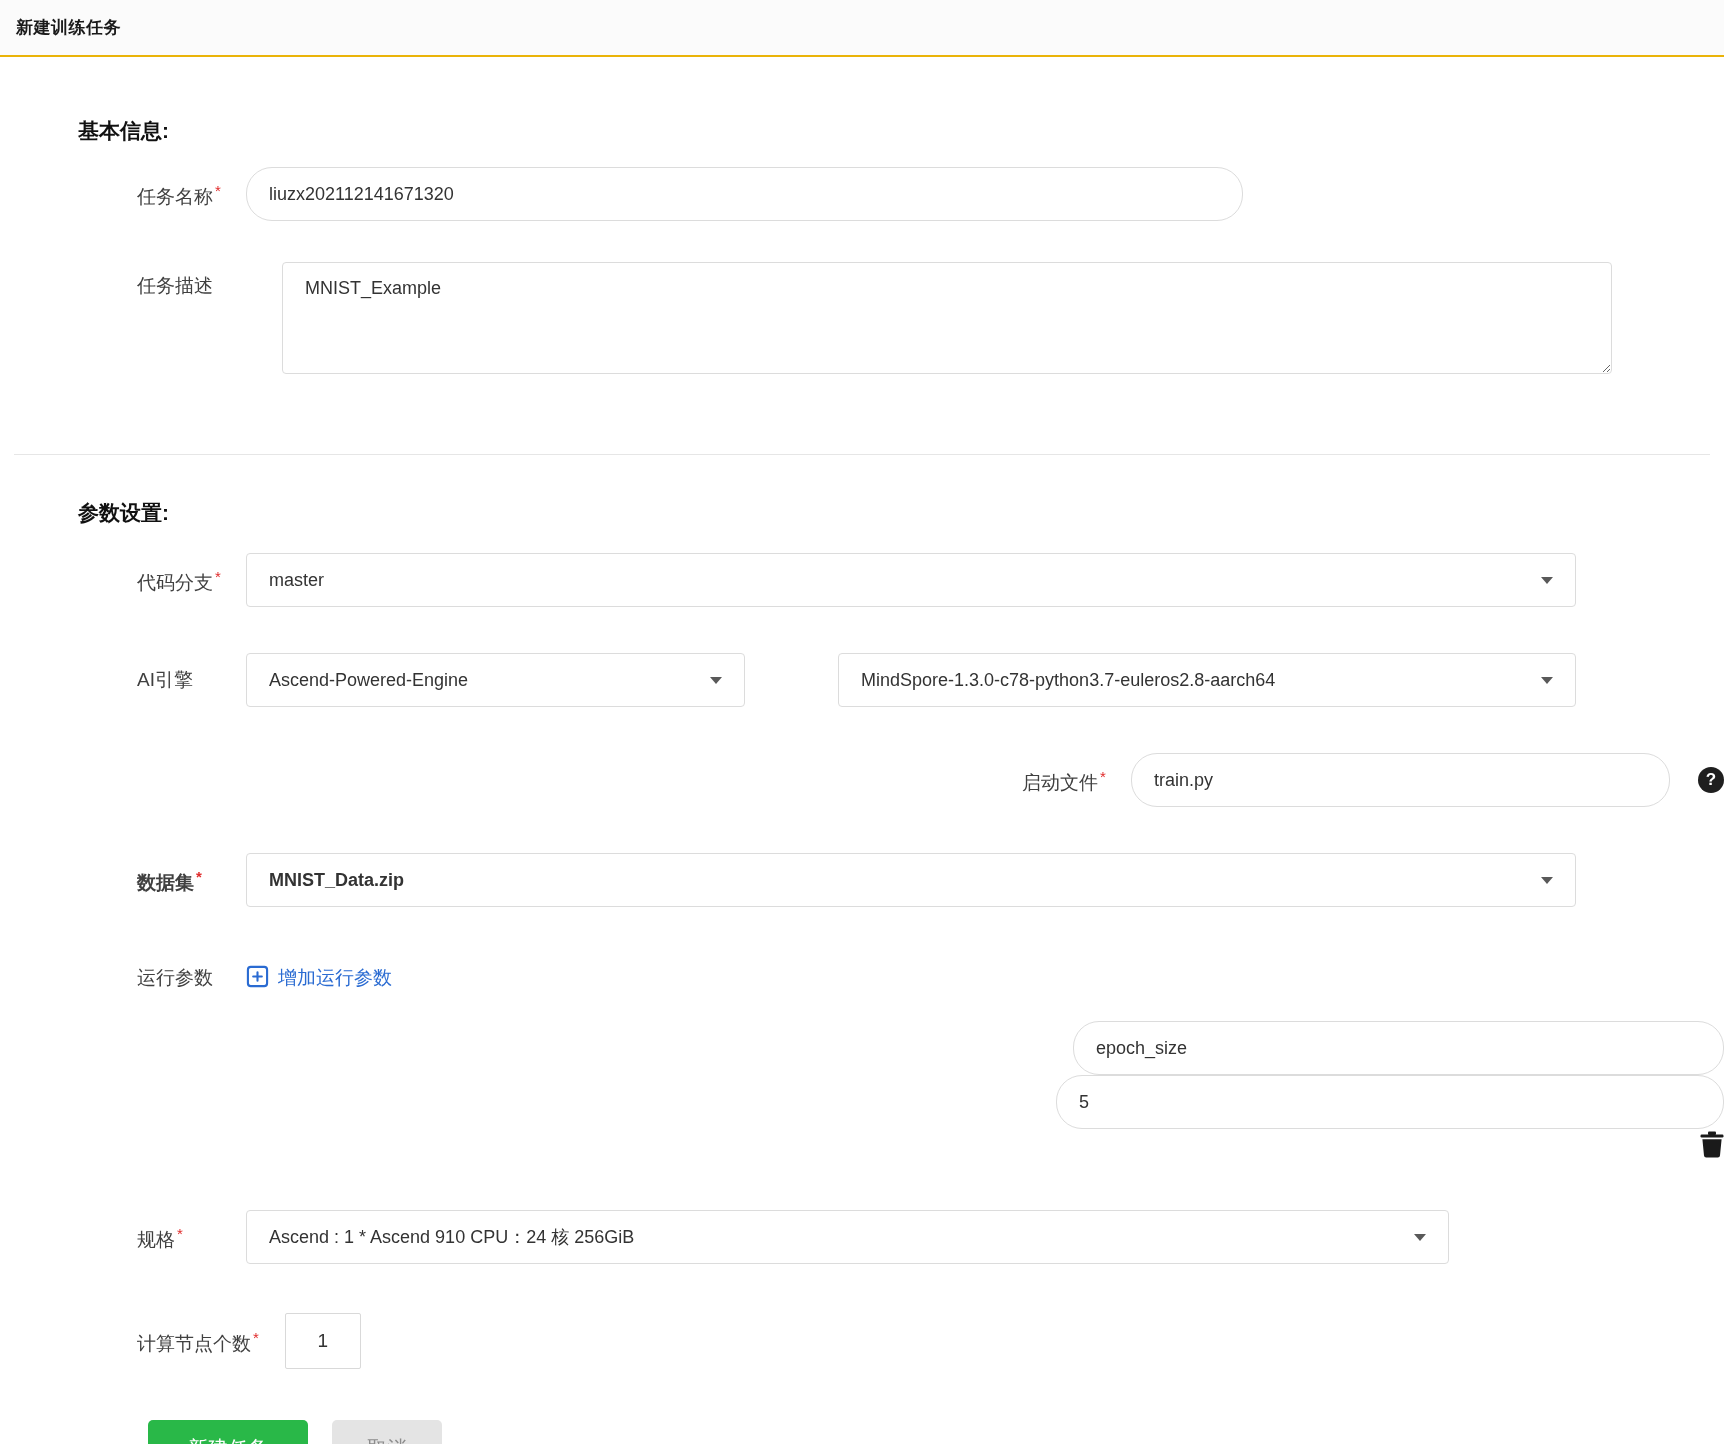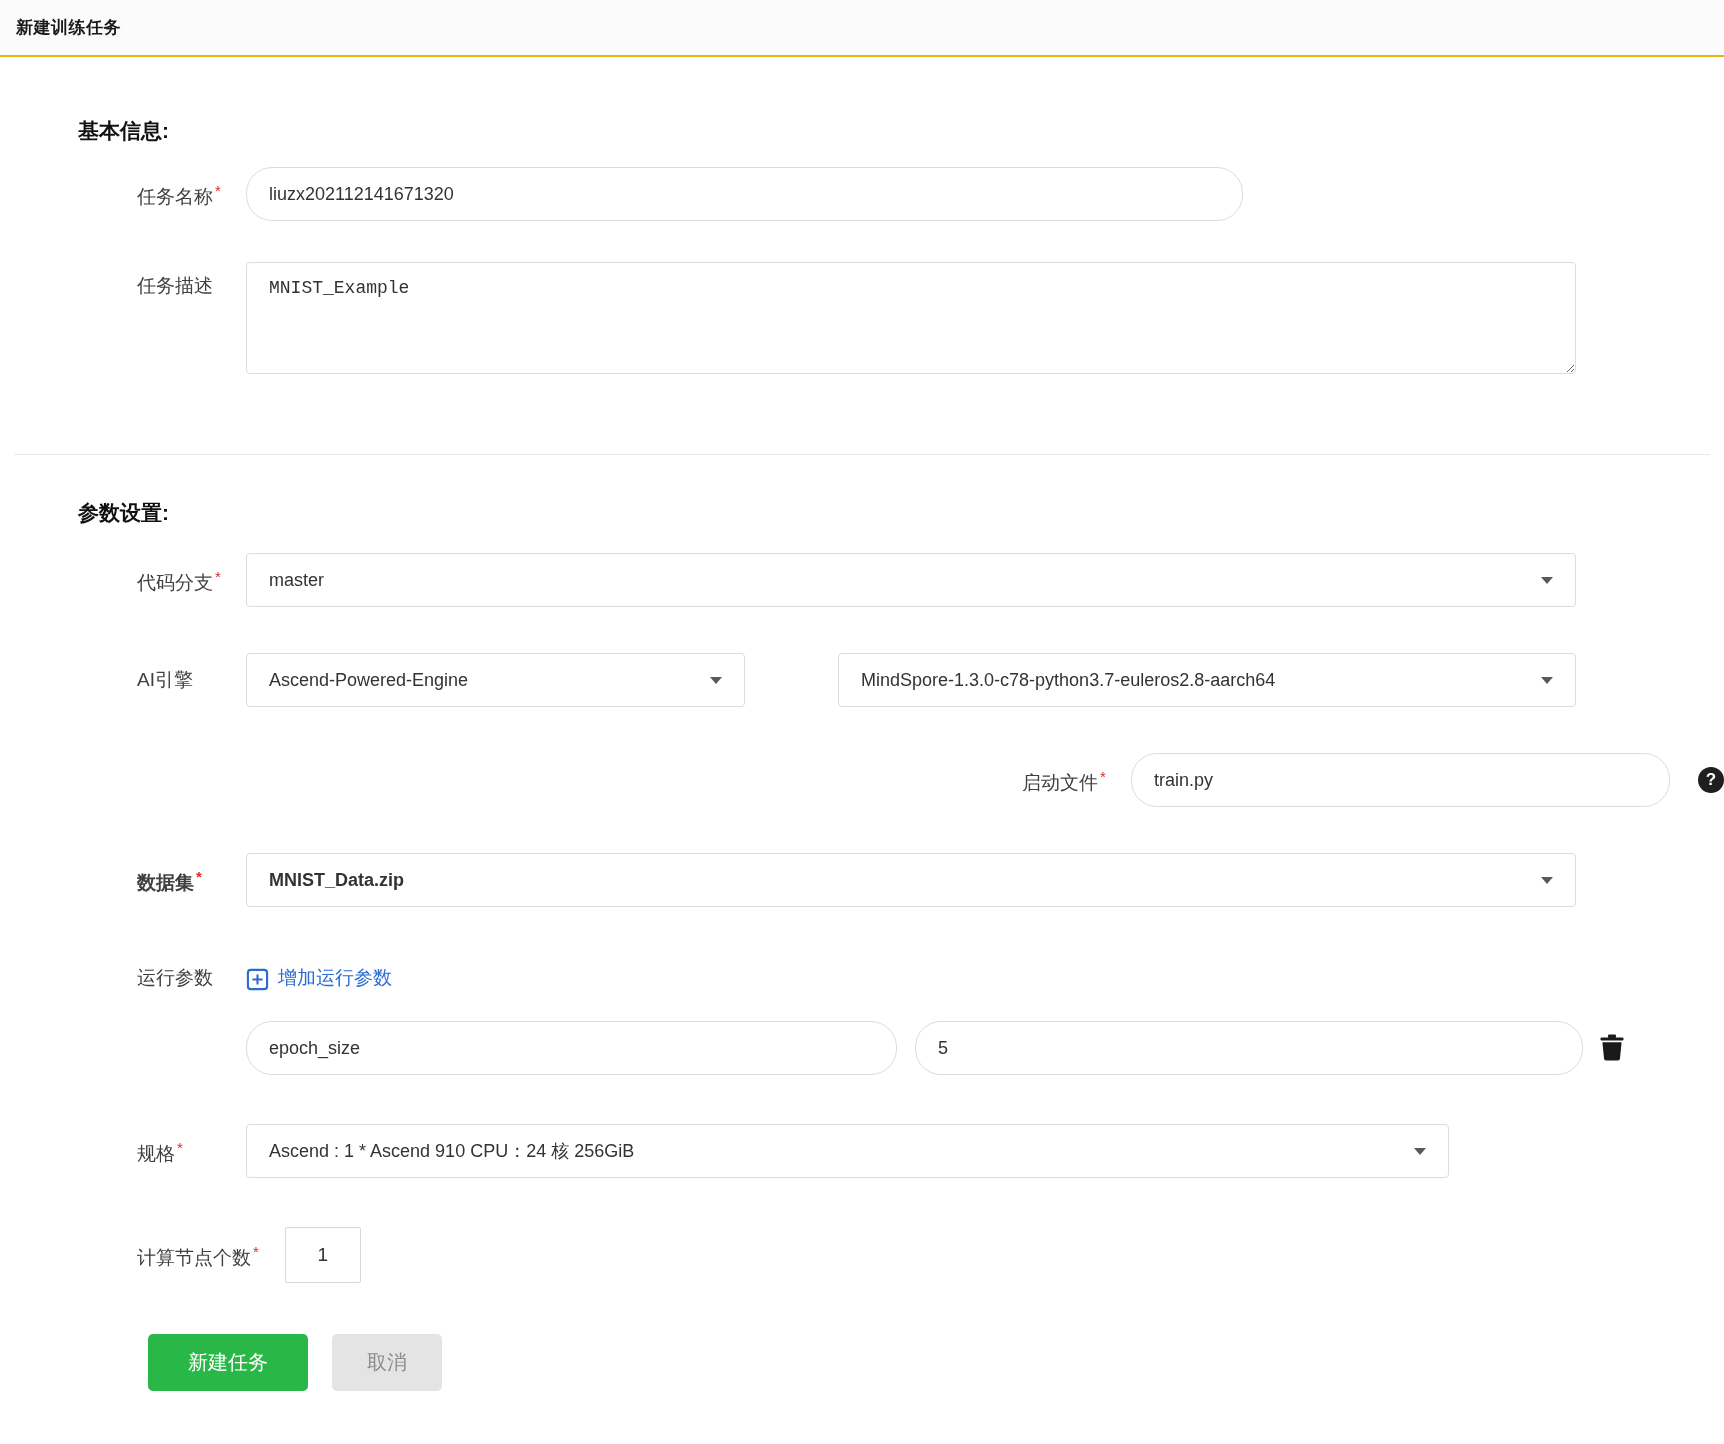--- a/index.html
+++ b/index.html
@@ -70,49 +70,49 @@
     border-top: 7px solid #595959;
   }
   
   .row-name    { margin-top: 22px; }
   .row-name .text-input { width: 997px; }
   .row-desc    { margin-top: 41px; align-items: flex-start; }
   .row-desc .form-label { padding-top: 12px; }
   .desc-textarea {
     width: 1330px; height: 112px;
     border: 1px solid #dcdcdc; border-radius: 4px;
-    font-size: 18px; color: #333; font-family: Liberation Mono, monospace;
+    font-size: 18px; color: #333; font-family: Liberation Sans, sans-serif;
     padding: 15px 22px;
-    resize: both; outline: none;
+    resize: both; outline: none; margin-left: 36px;
   }
   .row-branch  { margin-top: 26px; }
   .row-branch .select { width: 1330px; }
   .row-engine  { margin-top: 46px; }
   .engine-select  { width: 499px; }
   .version-select { width: 738px; margin-left: 93px; }
   .row-boot    { margin-top: 46px; justify-content: flex-end; }
   .row-boot .text-input { width: 539px; }
   .help-icon {
     width: 26px; height: 26px; border-radius: 50%;
     background: #1f1f1f; color: #fff;
     font-size: 17px; font-weight: bold;
     display: flex; align-items: center; justify-content: center;
     margin-left: 28px;
     cursor: pointer;
   }
   .row-dataset { margin-top: 46px; font-weight: bold; }
   .row-dataset .select { width: 1330px; }
   .row-runparams-link { margin-top: 58px; }
   .add-param-link {
-    display: inline-flex; align-items: flex-end;
+    display: inline-flex; align-items: flex-start;
     color: #2a6bd2; font-size: 19px;
     cursor: pointer; text-decoration: none;
   }
   .add-param-link .plus-square { margin-right: 9px; display: inline-flex; }
-  .row-param-kv { margin-top: 30px; margin-left: 246px; align-items: center; }
+  .row-param-kv { margin-top: 30px; margin-left: 246px; align-items: flex-end; flex-direction: column; }
   .param-key-input   { width: 651px; }
   .param-value-input { width: 668px; margin-left: 18px; }
   .trash-btn {
     margin-left: 17px; margin-top: 2px;
     background: none; border: none; padding: 0;
     cursor: pointer; display: inline-flex;
   }
   .row-spec    { margin-top: 49px; }
   .row-spec .select { width: 1203px; }
   .row-nodes   { margin-top: 49px; }

